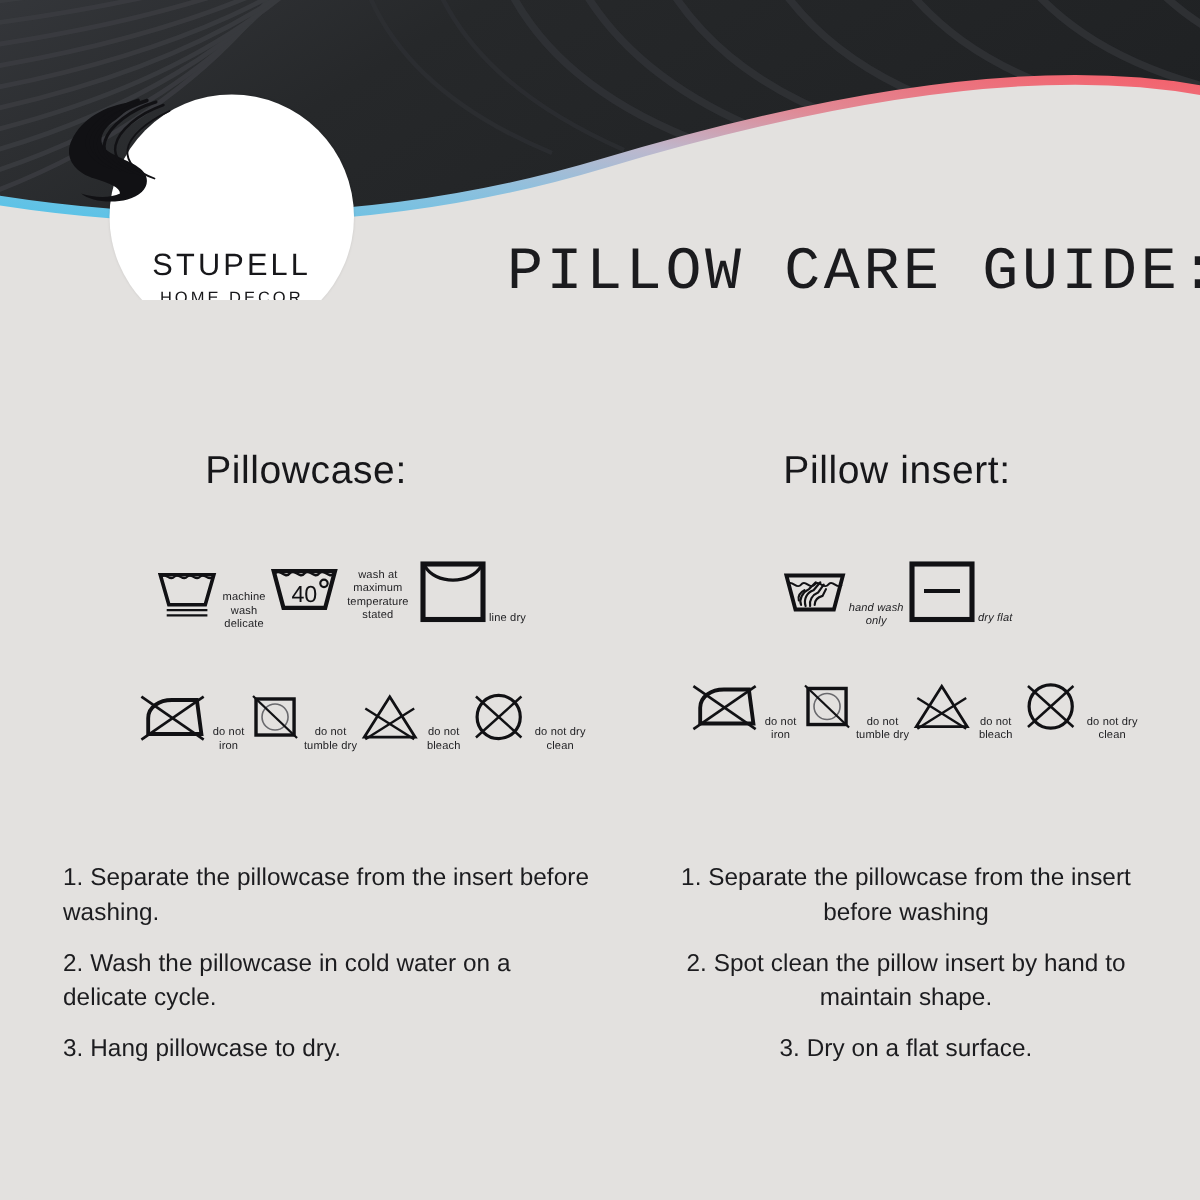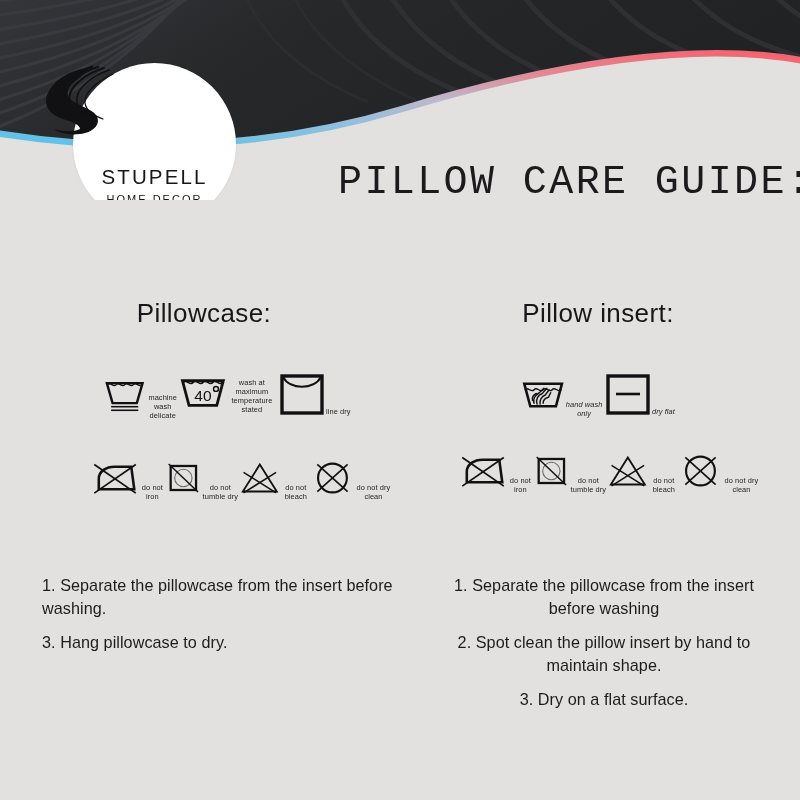--- a/index.html
+++ b/index.html
@@ -315,20 +315,21 @@
           <circle cx="27" cy="23" r="19" fill="none" stroke="#111114" stroke-width="2.8"></circle>
           <line x1="7" y1="5" x2="47" y2="41" stroke="#111114" stroke-width="2.2"></line>
           <line x1="47" y1="5" x2="7" y2="41" stroke="#111114" stroke-width="2.2"></line>
         </svg>
         <div class="caption">do not dry clean</div>
       </div>
     </div>
 
     <div class="steps">
       <p class="step">1. Separate the pillowcase from the insert before washing.</p>
+      <p class="step">2. Wash the pillowcase in cold water on a delicate cycle.</p>
       <p class="step">3. Hang pillowcase to dry.</p>
     </div>
   </div>
 
   <div class="column" id="col-right">
     <div class="col-heading">Pillow insert:</div>
 
     <div class="icon-row" id="right-row-1">
       <div class="icon-cell" style="width:82px">
         <svg class="glyph" width="56" height="46" viewBox="0 0 56 46">

